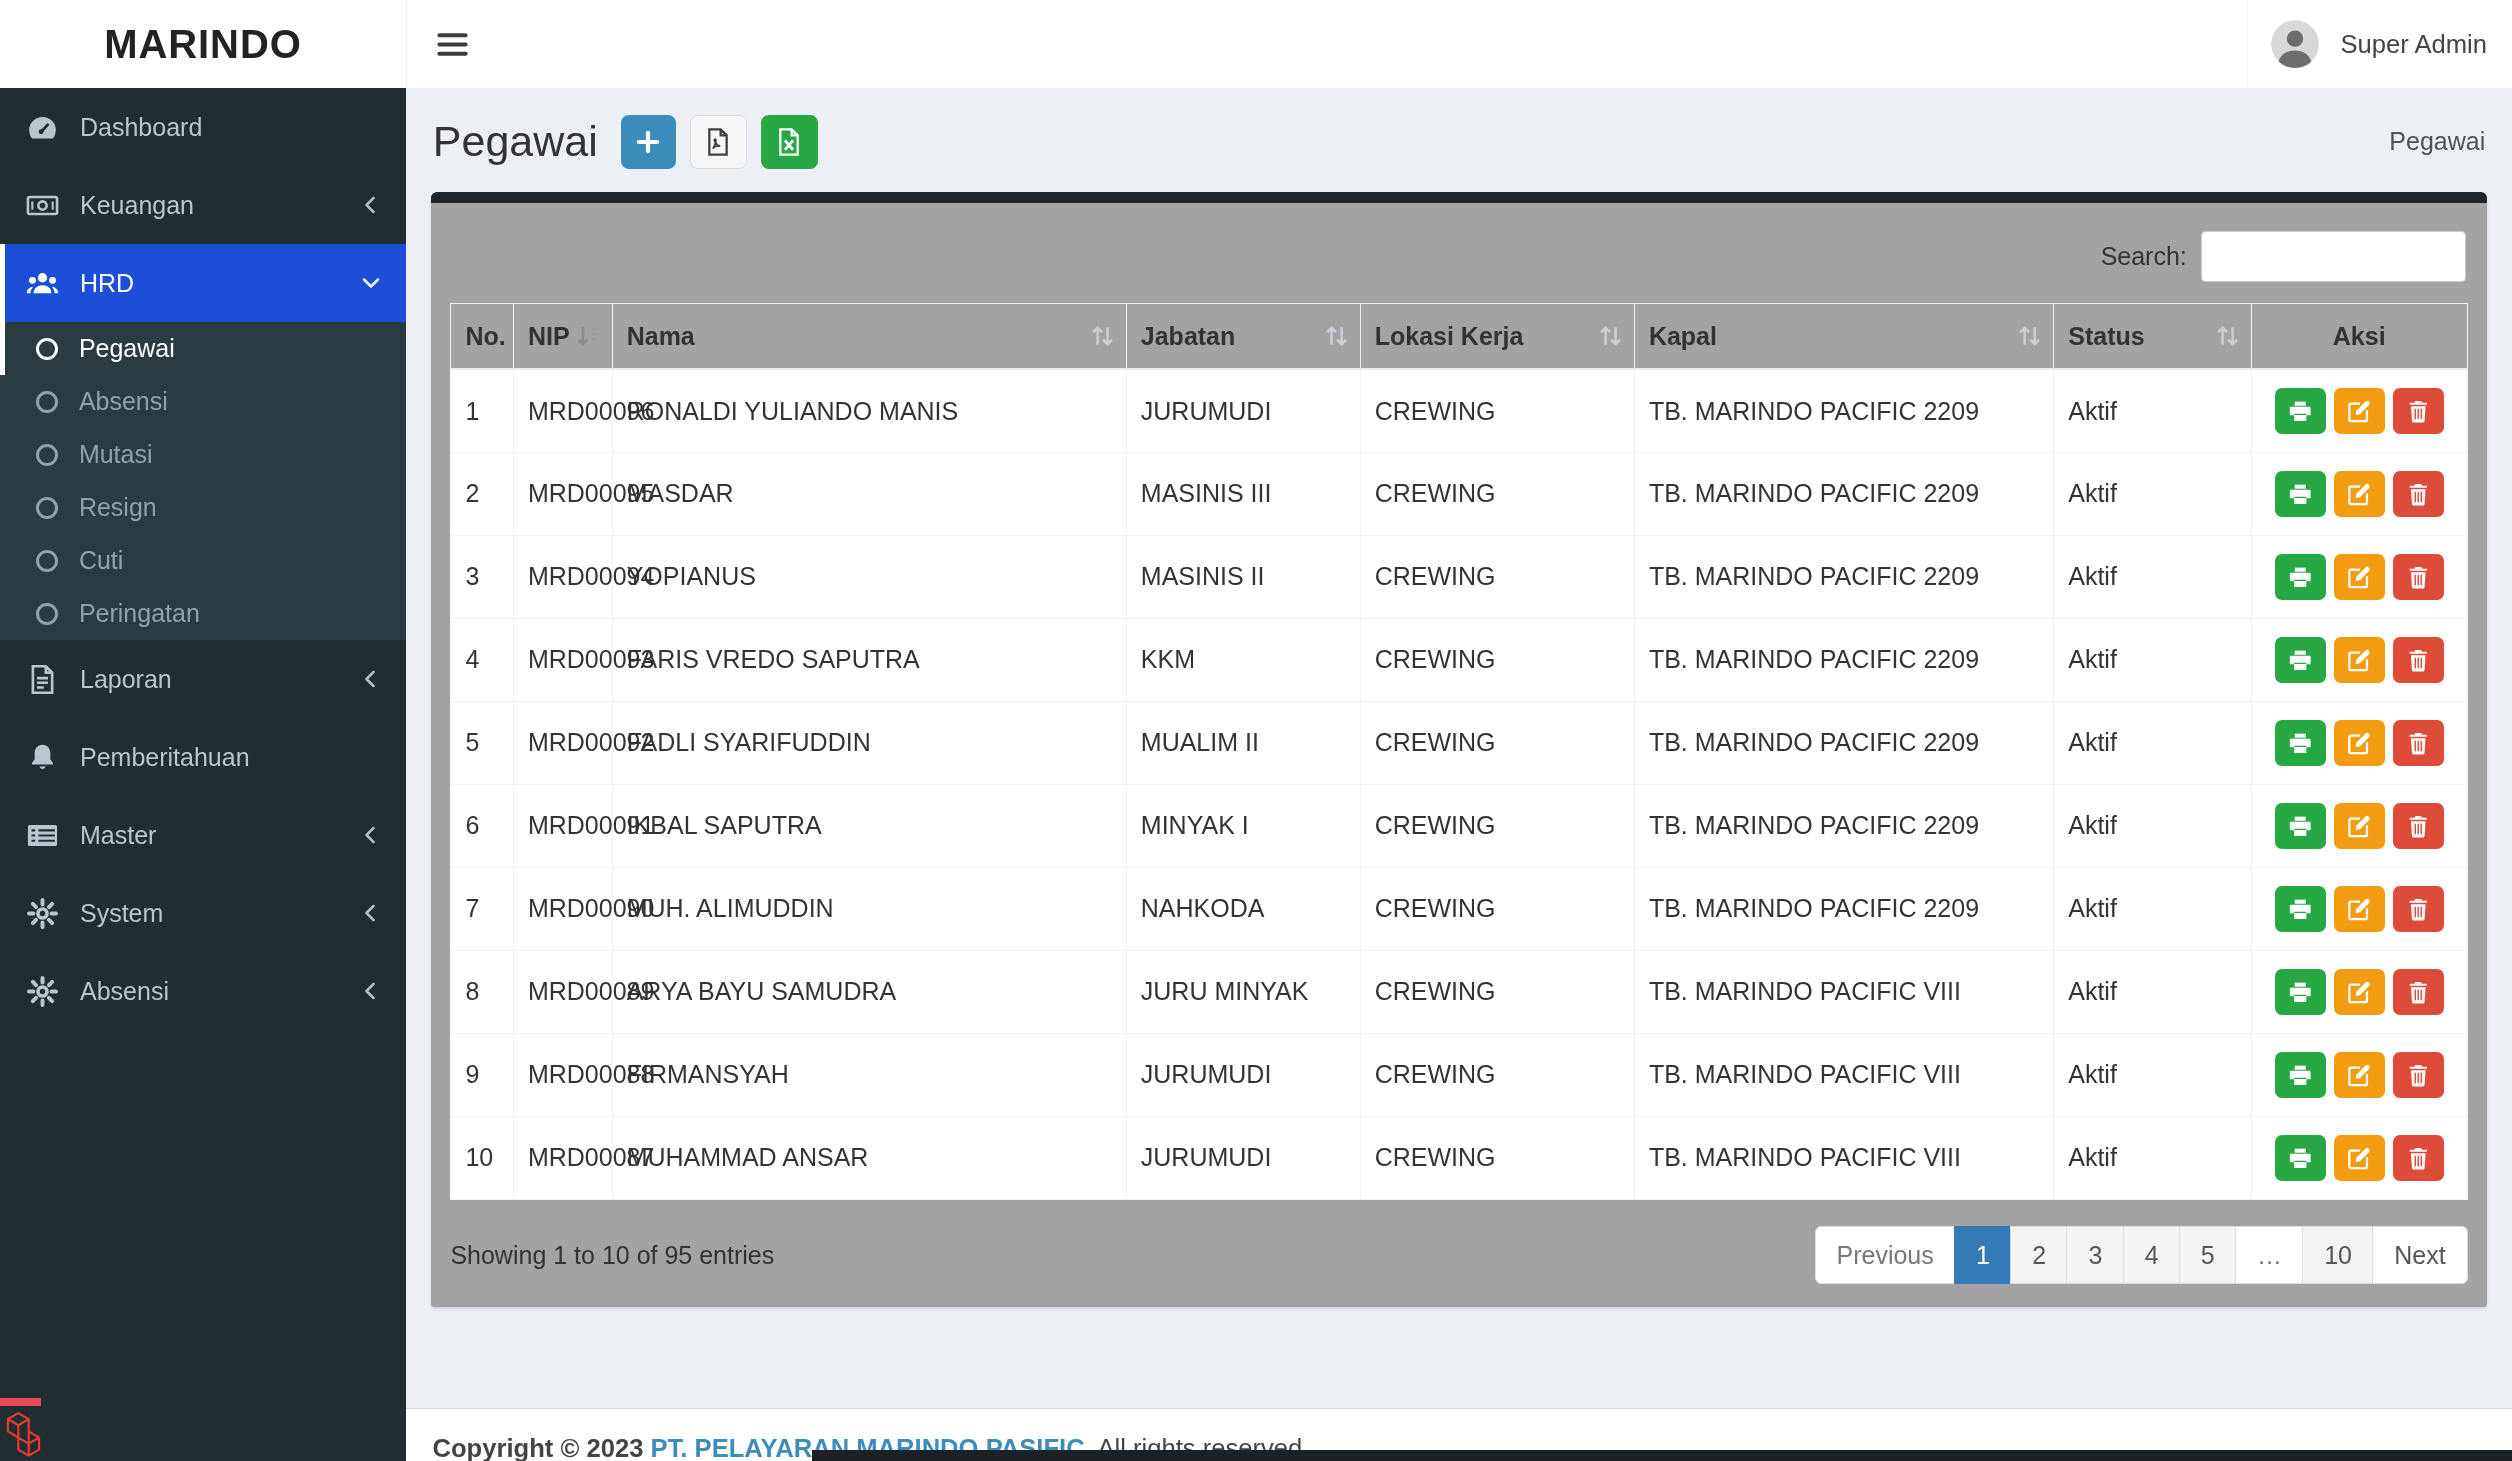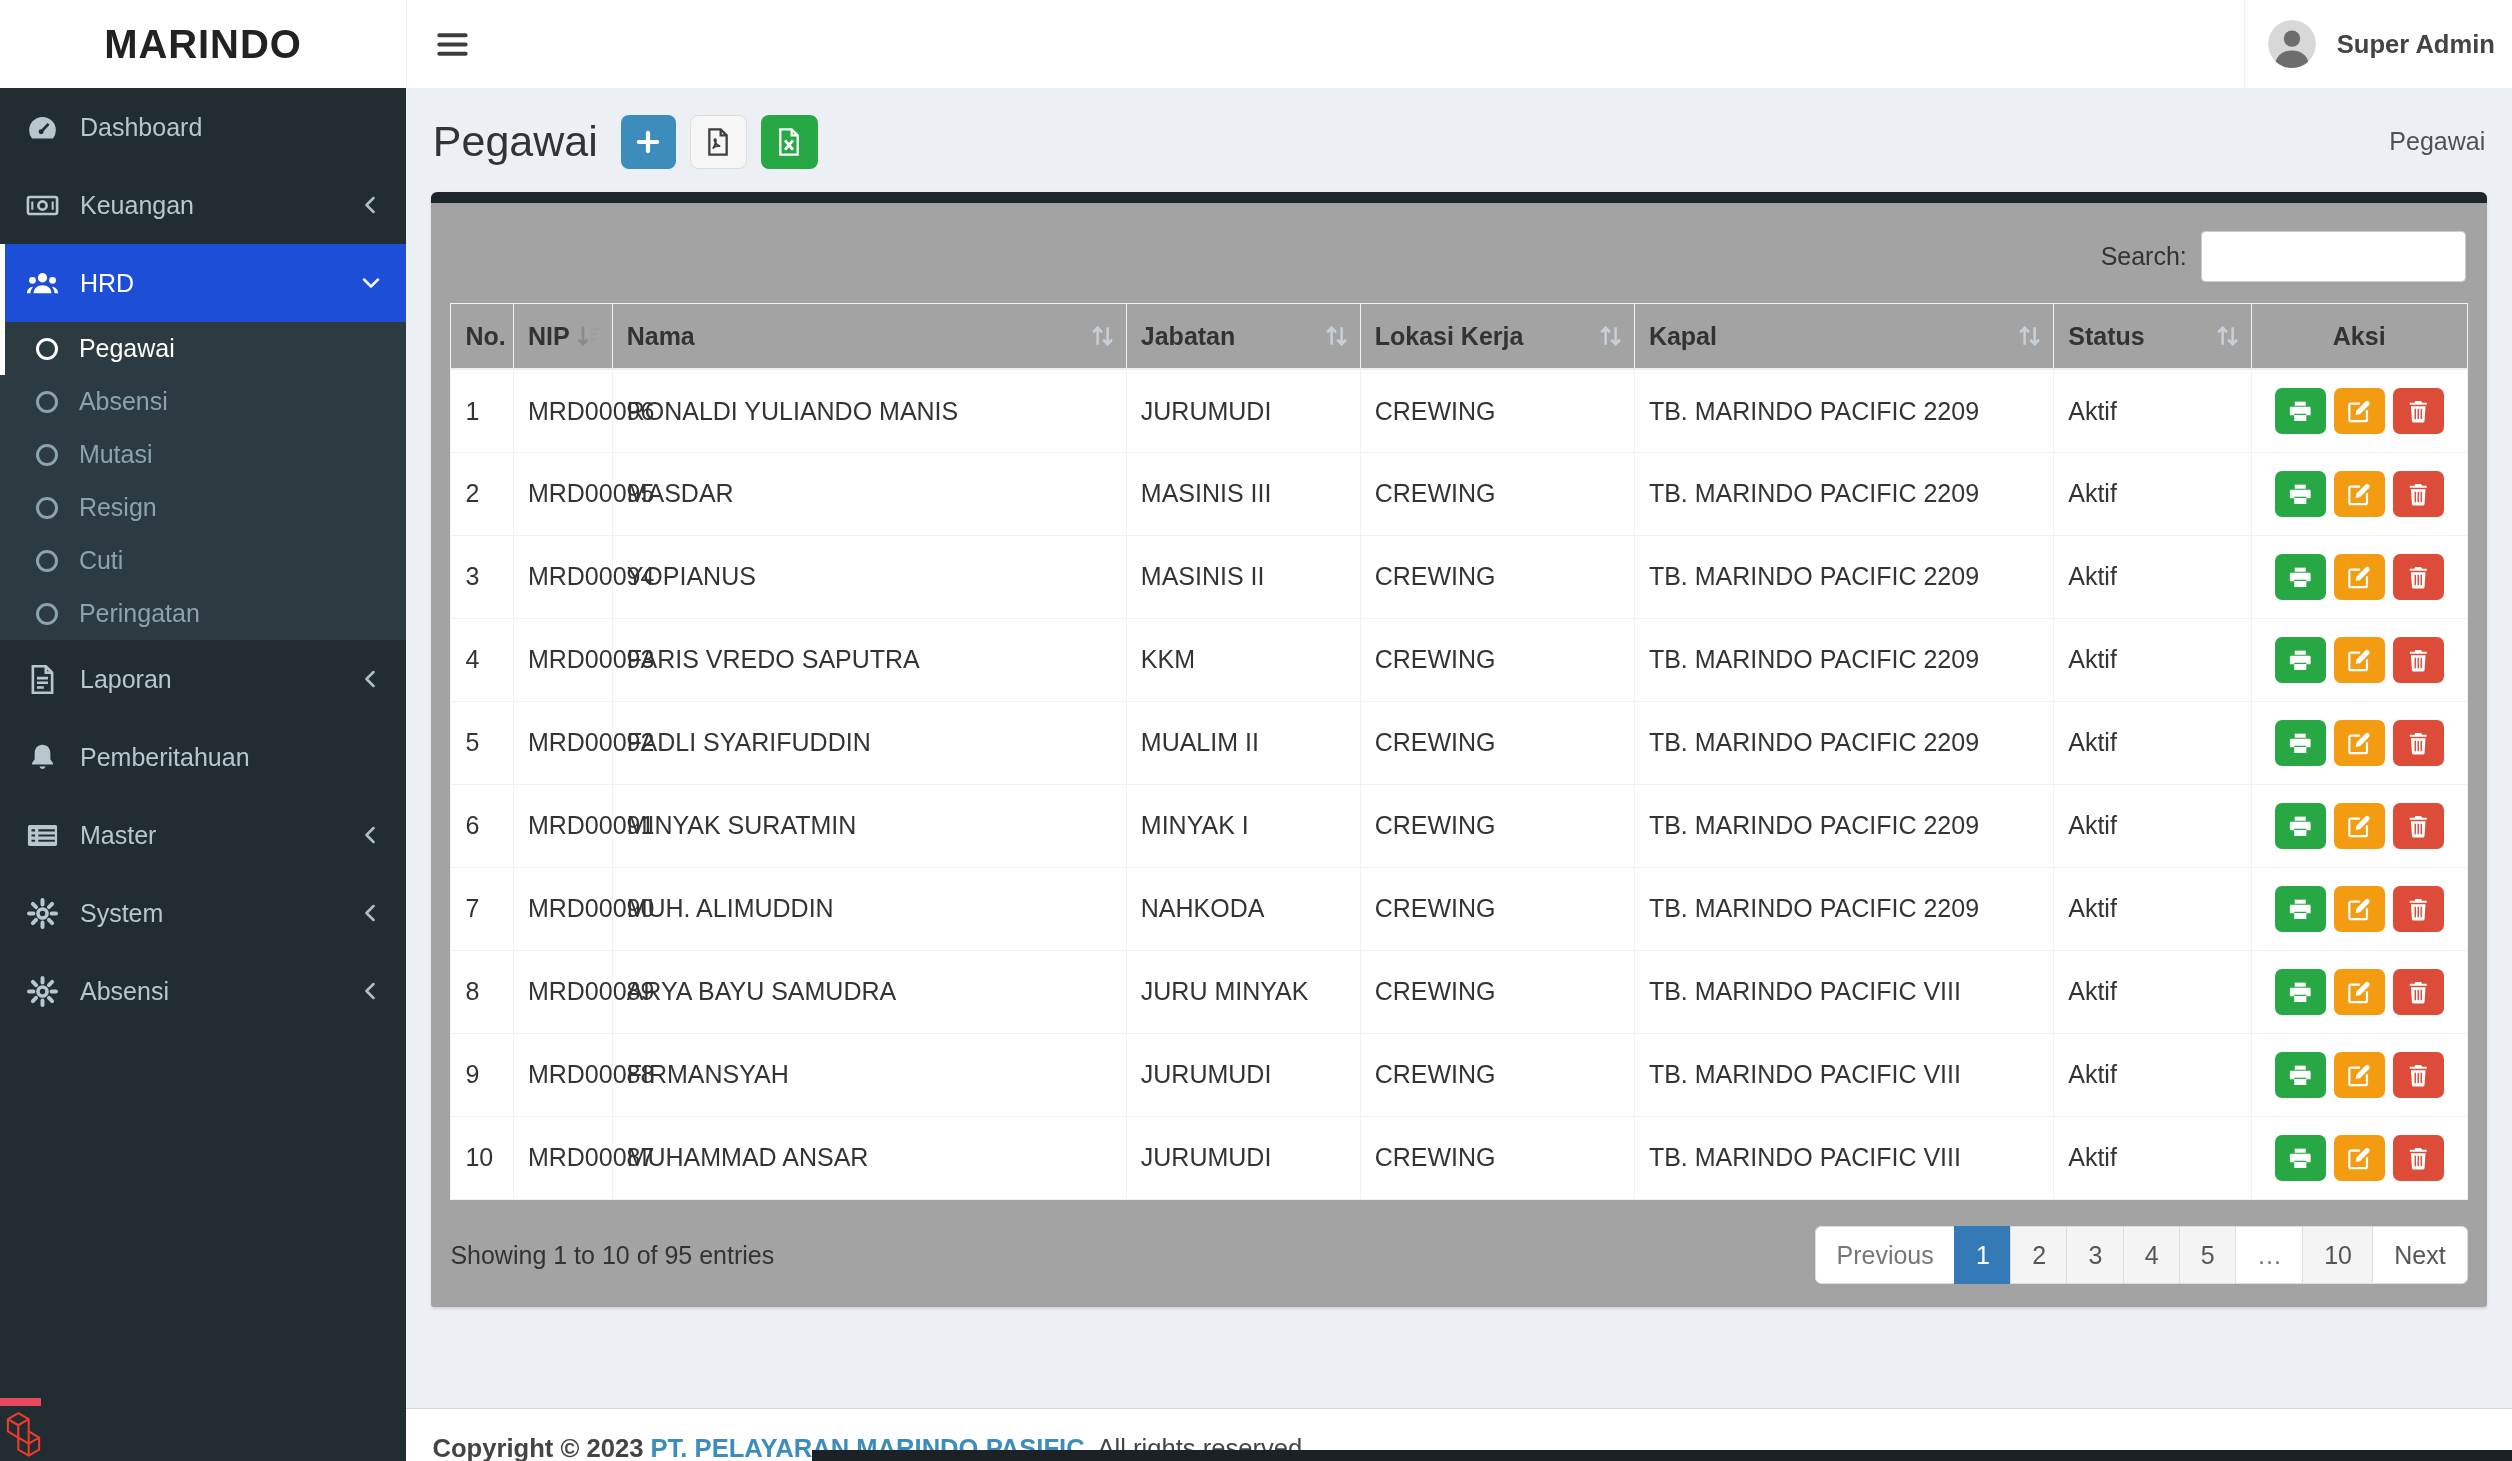--- a/index.html
+++ b/index.html
@@ -33,21 +33,21 @@
   }
   .submenu-link.active { color:#fff; border-left-color:#fff; }
   .ring { width:22px; height:22px; flex:0 0 22px; border:3.1px solid currentColor; border-radius:50%; margin-left:4.4px; }
 
   
   .main { flex:1; display:flex; flex-direction:column; position:relative; min-width:0; }
   .navbar { flex:0 0 88px; height:88px; background:#fff; display:flex; align-items:center; padding:0 0 0 26.5px; border-left:0.9px solid #f1f1f1; }
   .hamburger { width:37px; height:37px; color:#3c3c3c; cursor:pointer; }
   .nav-user {
     margin-left:auto; height:100%; display:flex; align-items:center; gap:21px;
-    padding:0 17px 0 23px; border-left:0.9px solid #f2f2f3; cursor:pointer;font-weight:bold;
+    padding:0 25px 0 23px; border-left:0.9px solid #f2f2f3; cursor:pointer;
   }
   .avatar { width:48px; height:48px; border-radius:50%; overflow:hidden; flex:0 0 48px; }
   .user-name { color:#444; font-size:25.6px; }
 
   .content { flex:1; padding:25px 25px 0 25px; min-height:0; }
   .content-header { display:flex; align-items:center; margin:1.8px 1.8px 23px 1.8px; }
   .page-title { font-size:43px; font-weight:400; color:#333; margin-right:23px; }
   .btn { border:1.8px solid transparent; border-radius:8px; display:inline-flex; align-items:center; justify-content:center; cursor:pointer; }
   .btn-add   { width:55px; height:54px; background:#3c8dbc; color:#fff; margin-right:14px; }
   .btn-add .ic { width:28px; height:28px; }
@@ -594,21 +594,21 @@
                           <path d="M9.3 9.8v9.4M12 9.8v9.4M14.7 9.8v9.4" stroke="#dd4b39" stroke-width="1.3" fill="none"></path>
                         </svg>
                       </span>
                     </button>
                   </div>
                 </td>
               </tr>
               <tr>
                 <td>6</td>
                 <td>MRD00091</td>
-                <td>MINYAK SURATMIN</td>
+                <td>IKBAL SAPUTRA</td>
                 <td>MINYAK I</td>
                 <td>CREWING</td>
                 <td>TB. MARINDO PACIFIC 2209</td>
                 <td>Aktif</td>
                 <td>
                   <div class="actions">
                     <button class="abtn print">
                       <span class="ic">
                         <svg viewBox="0 0 24 24" fill="currentColor">
                           <path d="M7 3.3h10V7H7z"></path>

